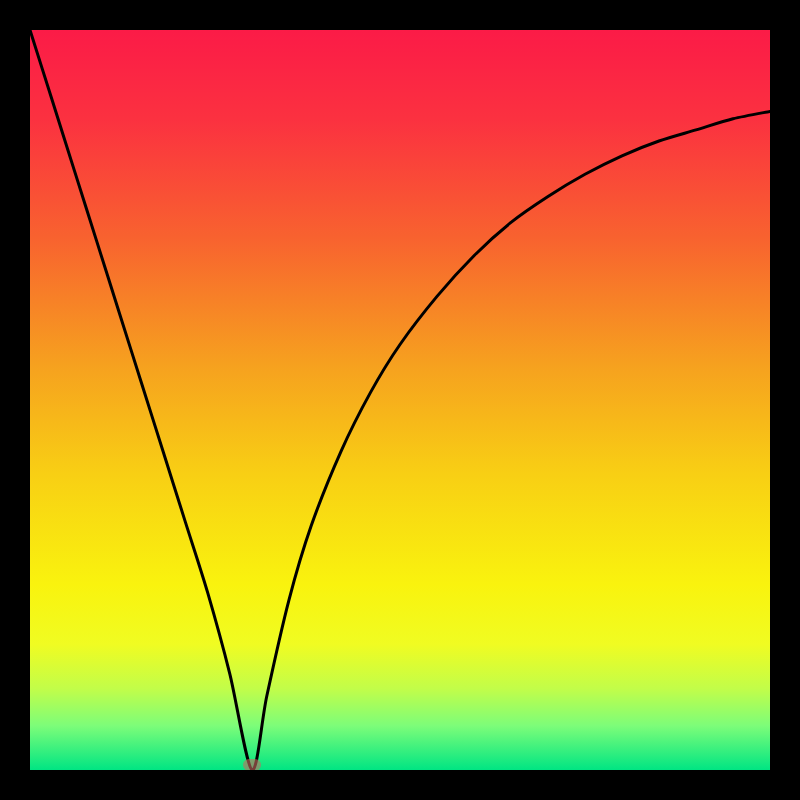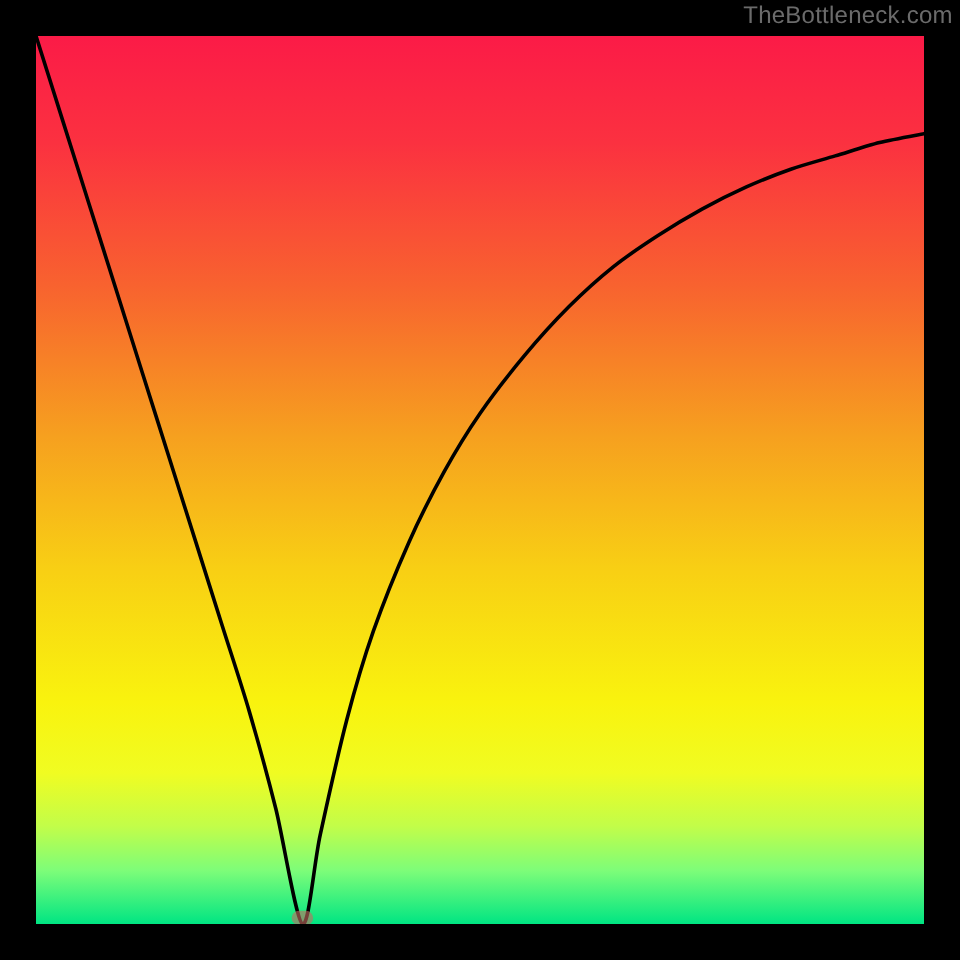--- a/index.html
+++ b/index.html
@@ -51,21 +51,20 @@
     font-size: 20px;
     font-weight: 500;
     color: #6b6b6b;
     letter-spacing: 0.2px;
   }
 </style>
 </head>
 <body>
 
 <div class="frame">
-  <div class="attribution">TheBottleneck.com</div>
   <div class="plot">
     <svg class="gradient" viewBox="0 0 740 740" preserveAspectRatio="none">
       <defs>
         <linearGradient id="bg" x1="0" y1="0" x2="0" y2="1">
             <stop offset="0%" stop-color="#fb1b47"></stop>
             <stop offset="12%" stop-color="#fb3140"></stop>
             <stop offset="28.000000000000004%" stop-color="#f8622f"></stop>
             <stop offset="45%" stop-color="#f6a01f"></stop>
             <stop offset="60%" stop-color="#f8cf14"></stop>
             <stop offset="75%" stop-color="#f9f30e"></stop>

